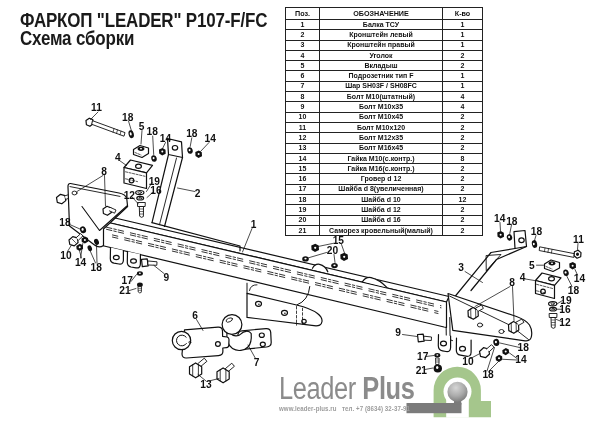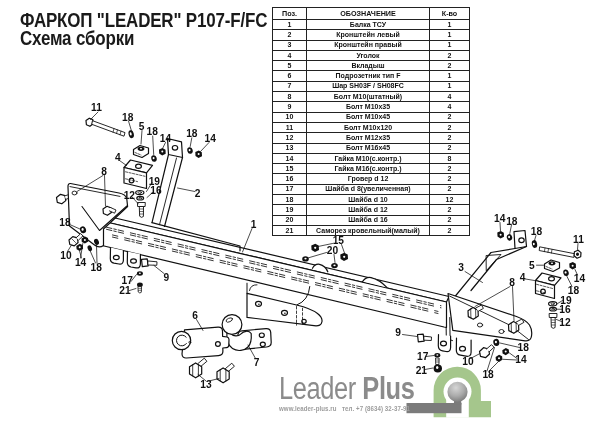--- a/index.html
+++ b/index.html
@@ -1,20 +1,20 @@
 <!DOCTYPE html>
 <html><head>
 <meta charset="utf-8">
 <style>
 html,body{margin:0;padding:0;}
 body{width:600px;height:423px;background:#fff;position:relative;overflow:hidden;
   font-family:"Liberation Sans",sans-serif;}
 #title{position:absolute;left:20px;top:12.3px;font-size:19.5px;line-height:17.8px;color:#1a1a1a;
   font-weight:600;letter-spacing:-0.2px;white-space:nowrap;transform:scaleX(0.87);transform-origin:0 0;}
-#tbl{position:absolute;left:272px;top:7px;border-collapse:collapse;}
+#tbl{position:absolute;left:285px;top:7px;border-collapse:collapse;}
 #tbl td{border:1px solid #222;font-size:7px;font-weight:bold;color:#111;
   text-align:center;padding:0;height:9.3px;line-height:8px;overflow:hidden;white-space:nowrap;}
 #tbl tr.hdr td{height:11px;font-size:7.2px;}
 #diag{position:absolute;left:0;top:0;}
 #lp{position:absolute;left:278.5px;top:370.5px;color:#8b8b8b;font-size:31px;white-space:nowrap;
   letter-spacing:-0.5px;transform:scaleX(0.82);transform-origin:0 0;}
 #lp b{font-weight:bold;}
 #lpw{position:absolute;left:279px;top:404px;color:#9c9c9c;font-size:7.6px;font-weight:bold;
   letter-spacing:0.1px;white-space:nowrap;transform:scaleX(0.805);transform-origin:0 0;}
 </style>

